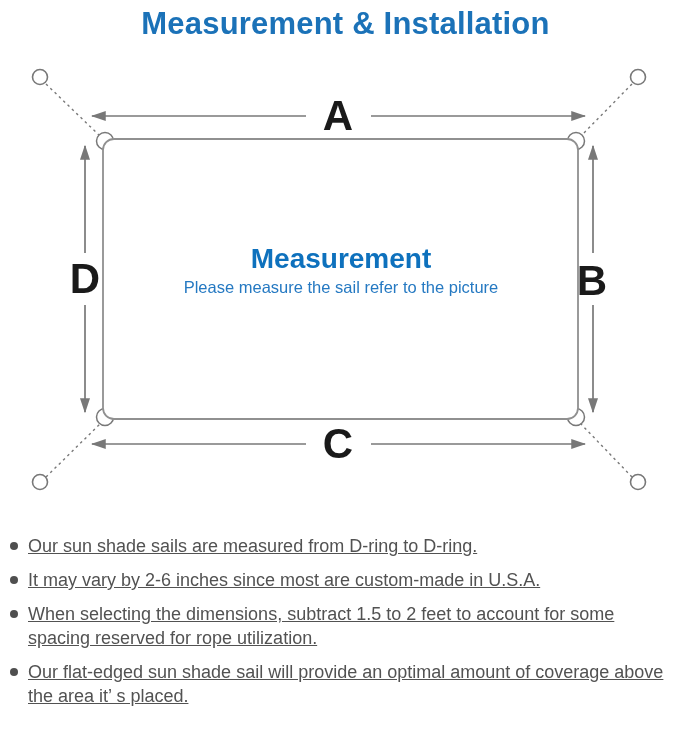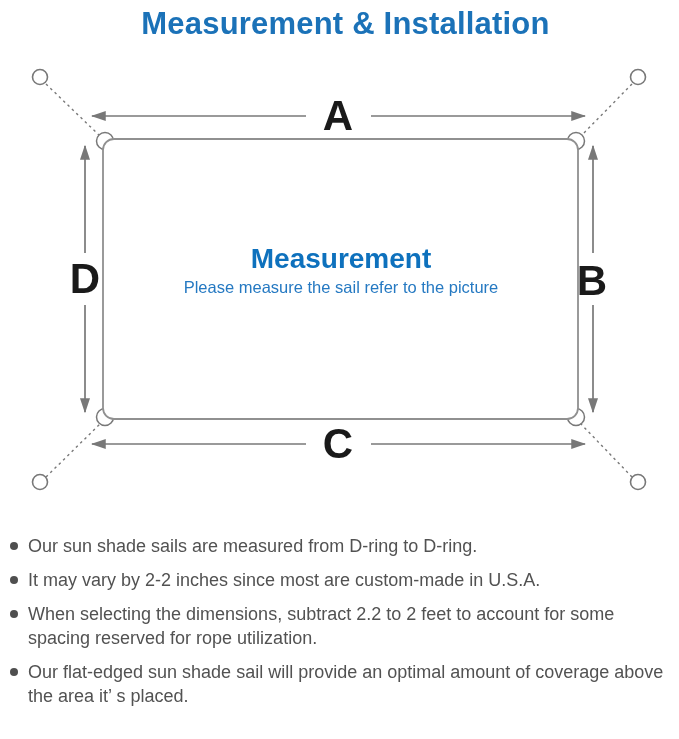--- a/index.html
+++ b/index.html
@@ -60,21 +60,21 @@
     line-height: 24px;
   }
   .note-dot {
     flex: none;
     width: 8px;
     height: 8px;
     margin: 8px 10px 0 0;
     border-radius: 50%;
     background: #4f4f4f;
   }
-  .note-text { flex: 1; }
+  .note-text { flex: 1; text-decoration: underline; }
 </style>
 </head>
 <body>
 
 <div class="canvas">
 
   <h1 class="page-title">Measurement &amp; Installation</h1>
 
   <svg class="diagram-svg" width="679" height="474" viewBox="0 0 679 474" xmlns="http://www.w3.org/2000/svg">
     <defs>
@@ -120,25 +120,25 @@
     <text class="center-subheading" x="341" y="247" text-anchor="middle">Please measure the sail refer to the picture</text>
   </svg>
 
   <div class="notes">
     <div class="note-item">
       <span class="note-dot"></span>
       <span class="note-text">Our sun shade sails are measured from D-ring to D-ring.</span>
     </div>
     <div class="note-item">
       <span class="note-dot"></span>
-      <span class="note-text">It may vary by 2-2 inches since most are custom-made in U.S.A.</span>
+      <span class="note-text">It may vary by 2-6 inches since most are custom-made in U.S.A.</span>
     </div>
     <div class="note-item">
       <span class="note-dot"></span>
-      <span class="note-text">When selecting the dimensions, subtract 2.2 to 2 feet to account for some spacing reserved for rope utilization.</span>
+      <span class="note-text">When selecting the dimensions, subtract 1.5 to 2 feet to account for some spacing reserved for rope utilization.</span>
     </div>
     <div class="note-item">
       <span class="note-dot"></span>
       <span class="note-text">Our flat-edged sun shade sail will provide an optimal amount of coverage above the area it’ s placed.</span>
     </div>
   </div>
 
 </div>
 
 </body></html>

